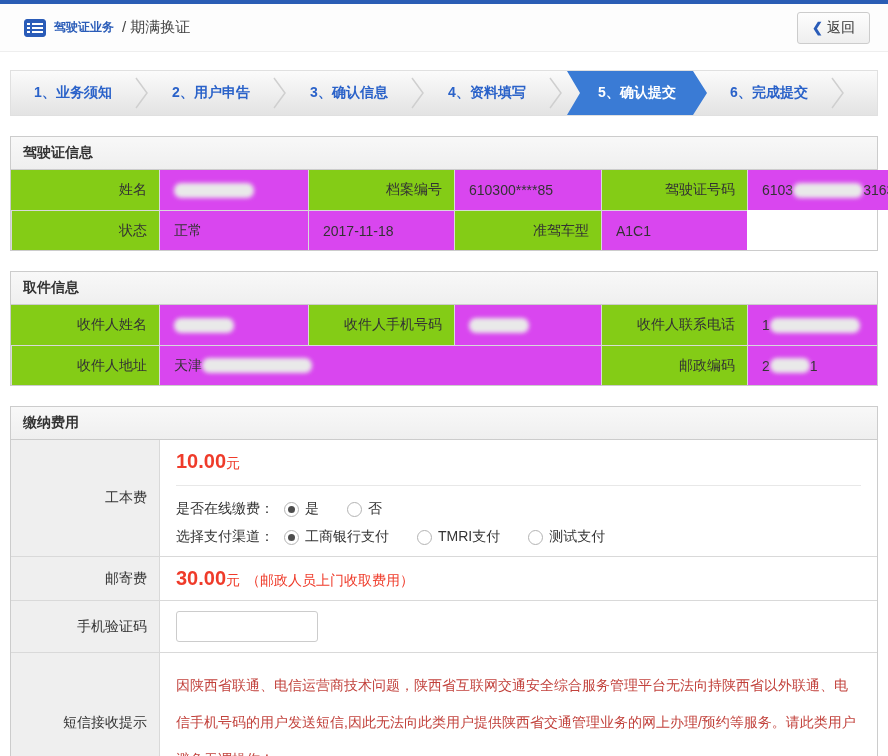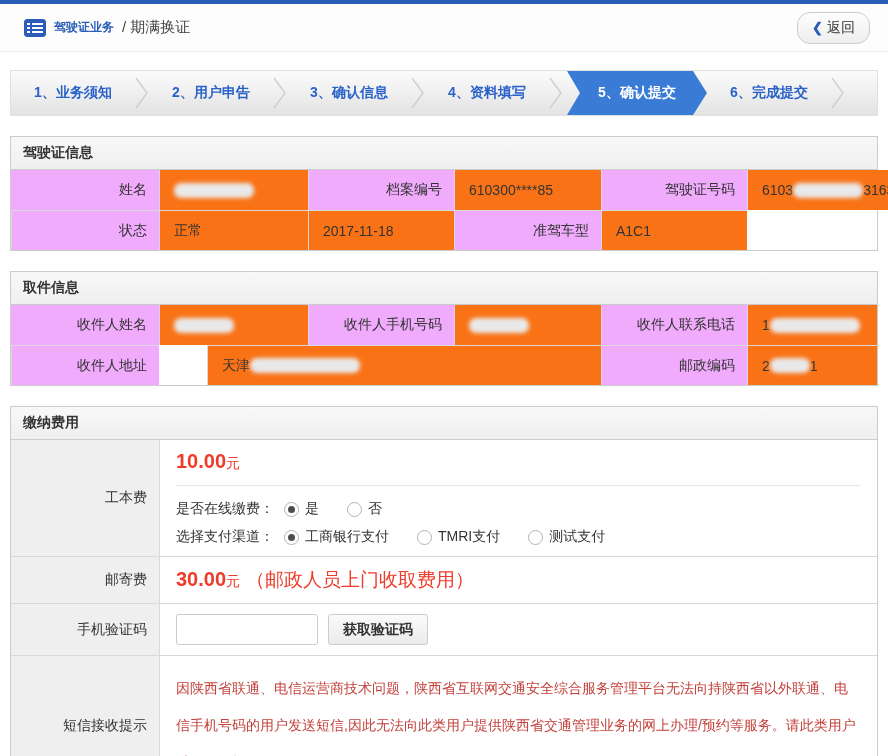--- a/index.html
+++ b/index.html
@@ -6,21 +6,21 @@
   html,body { width:888px; height:756px; background:#fff; overflow:hidden;
     font-family:"Liberation Sans","DejaVu Sans",sans-serif; font-size:14px; color:#333; }
 
   
   .topbar-accent { height:4px; background:#2a5db5; }
   .page-header { height:48px; display:flex; align-items:center; padding:0 18px 0 24px;
     background:#fdfdfd; border-bottom:1px solid #eee; }
   .hdr-icon { width:22px; height:18px; margin-right:8px; flex:0 0 auto; }
   .hdr-title { color:#2a5cb8; font-size:12px; font-weight:bold; }
   .hdr-sub { color:#444; font-size:15px; margin-left:8px; }
-  .back-btn { margin-left:auto; border:1px solid #ccc; border-radius:13px; padding:6px 14px;
+  .back-btn { margin-left:auto; border:1px solid #ccc; border-radius:3px; padding:6px 14px;
     background:linear-gradient(#fdfdfd,#eee); cursor:pointer; font-size:14px; color:#333; }
   .back-btn .chev { color:#2a5cb8; font-weight:bold; margin-right:4px; font-size:13px; }
 
   
   .steps { margin:18px 10px 0 10px; height:46px; display:flex; align-items:stretch;
     background:linear-gradient(#fbfbfb,#e3e3e3); border:1px solid #e0e0e0; }
   .step { flex:0 0 124px; display:flex; align-items:center; justify-content:center;
     color:#2a62c9; font-weight:bold; font-size:14px; cursor:pointer; white-space:nowrap; }
   .step.active { flex:0 0 140px; background:#3a7bd5; color:#fff; margin-left:4px;
     clip-path:polygon(0 0, calc(100% - 14px) 0, 100% 50%, calc(100% - 14px) 100%, 0 100%, 13px 50%); }
@@ -28,40 +28,40 @@
   .steps .fill { flex:1 1 auto; }
 
   
   .section { margin:20px 10px 0 10px; border:1px solid #ccc; }
   .sec-title { background:linear-gradient(#f8f8f8,#efefef); border-bottom:1px solid #ccc;
     padding:7px 12px; font-weight:bold; color:#333; font-size:14px; }
   .grid6 { display:grid; grid-template-columns:148px 149px 146px 147px 146px auto; }
   .grid6 .cell { min-height:40px; display:flex; align-items:center; border-top:1px solid #d9d9d9; }
   .grid6 > .cell:nth-child(-n+6) { border-top:none; }
   .grid6 .cell + .cell { border-left:1px solid #d9d9d9; }
-  .grid6 .lab { background:#f0abfc; justify-content:flex-end; padding-right:12px; }
-  .grid6 .val { background:#f97316; padding-left:14px; }
+  .grid6 .lab { background:#84cc16; justify-content:flex-end; padding-right:12px; }
+  .grid6 .val { background:#d946ef; padding-left:14px; }
   .row-top { border-top:1px solid #d9d9d9 !important; }
-  .span3 { grid-column:2 / span 3;margin-left:48px; }
+  .span3 { grid-column:2 / span 3; }
 
   .redact { display:inline-block; height:15px; border-radius:7px; background:#e9e9e9;
     filter:blur(2px); vertical-align:middle; }
   .rd-80 { width:80px; } .rd-60 { width:60px; } .rd-70 { width:70px; }
   .rd-90 { width:90px; } .rd-110{ width:110px; } .rd-40 { width:40px; }
 
   
   .grid2 { display:grid; grid-template-columns:148px auto; }
   .grid2 .lab { background:#efefef; display:flex; align-items:center; justify-content:flex-end;
     padding-right:12px; border-top:1px solid #d9d9d9;padding-left:8px; }
   .grid2 .val { background:#fff; border-left:1px solid #d9d9d9; border-top:1px solid #d9d9d9;
     padding:10px 16px; }
   .grid2 > div:nth-child(-n+2) { border-top:none; }
   .fee-amount { font-size:20px; font-weight:bold; color:#ef3b2a; }
   .fee-unit { font-size:14px; color:#ef3b2a; }
-  .fee-note { font-size:19px; color:#ef3b2a; margin-left:6px; }
+  .fee-note { font-size:14px; color:#ef3b2a; margin-left:6px; }
   .cell-divider { border:none; border-top:1px solid #e8e8e8; margin:12px 0 14px 0; }
   .opt-line { display:flex; align-items:center; margin-top:10px; color:#333; }
   .opt-line:first-of-type { margin-top:0; }
   .opt-label { margin-right:10px; }
   .radio { width:15px; height:15px; border-radius:50%; border:1px solid #b3b3b3; background:#fff;
     display:inline-block; position:relative; margin-right:6px; flex:0 0 auto; cursor:pointer; }
   .radio.checked::after { content:""; position:absolute; left:3px; top:3px; width:7px; height:7px;
     border-radius:50%; background:#4d4d4d; }
   .opt-item { display:flex; align-items:center; margin-right:28px; cursor:pointer; }
   .code-input { width:142px; height:31px; border:1px solid #ccc; border-radius:3px; padding:0 8px;
@@ -208,21 +208,20 @@
     </div>
 
     <div class="lab">邮寄费</div>
     <div class="val">
       <span class="fee-amount">30.00</span><span class="fee-unit">元</span><span class="fee-note">（邮政人员上门收取费用）</span>
     </div>
 
     <div class="lab">手机验证码</div>
     <div class="val" style="display:flex;align-items:center;">
       <input class="code-input" type="text" value="" style="">
-      <button class="code-btn">获取验证码</button>
     </div>
 
     <div class="lab">短信接收提示</div>
     <div class="val">
       <div class="sms-text">因陕西省联通、电信运营商技术问题，陕西省互联网交通安全综合服务管理平台无法向持陕西省以外联通、电信手机号码的用户发送短信,因此无法向此类用户提供陕西省交通管理业务的网上办理/预约等服务。请此类用户避免无谓操作！</div>
     </div>
   </div>
 </div>
 
 </body></html>

